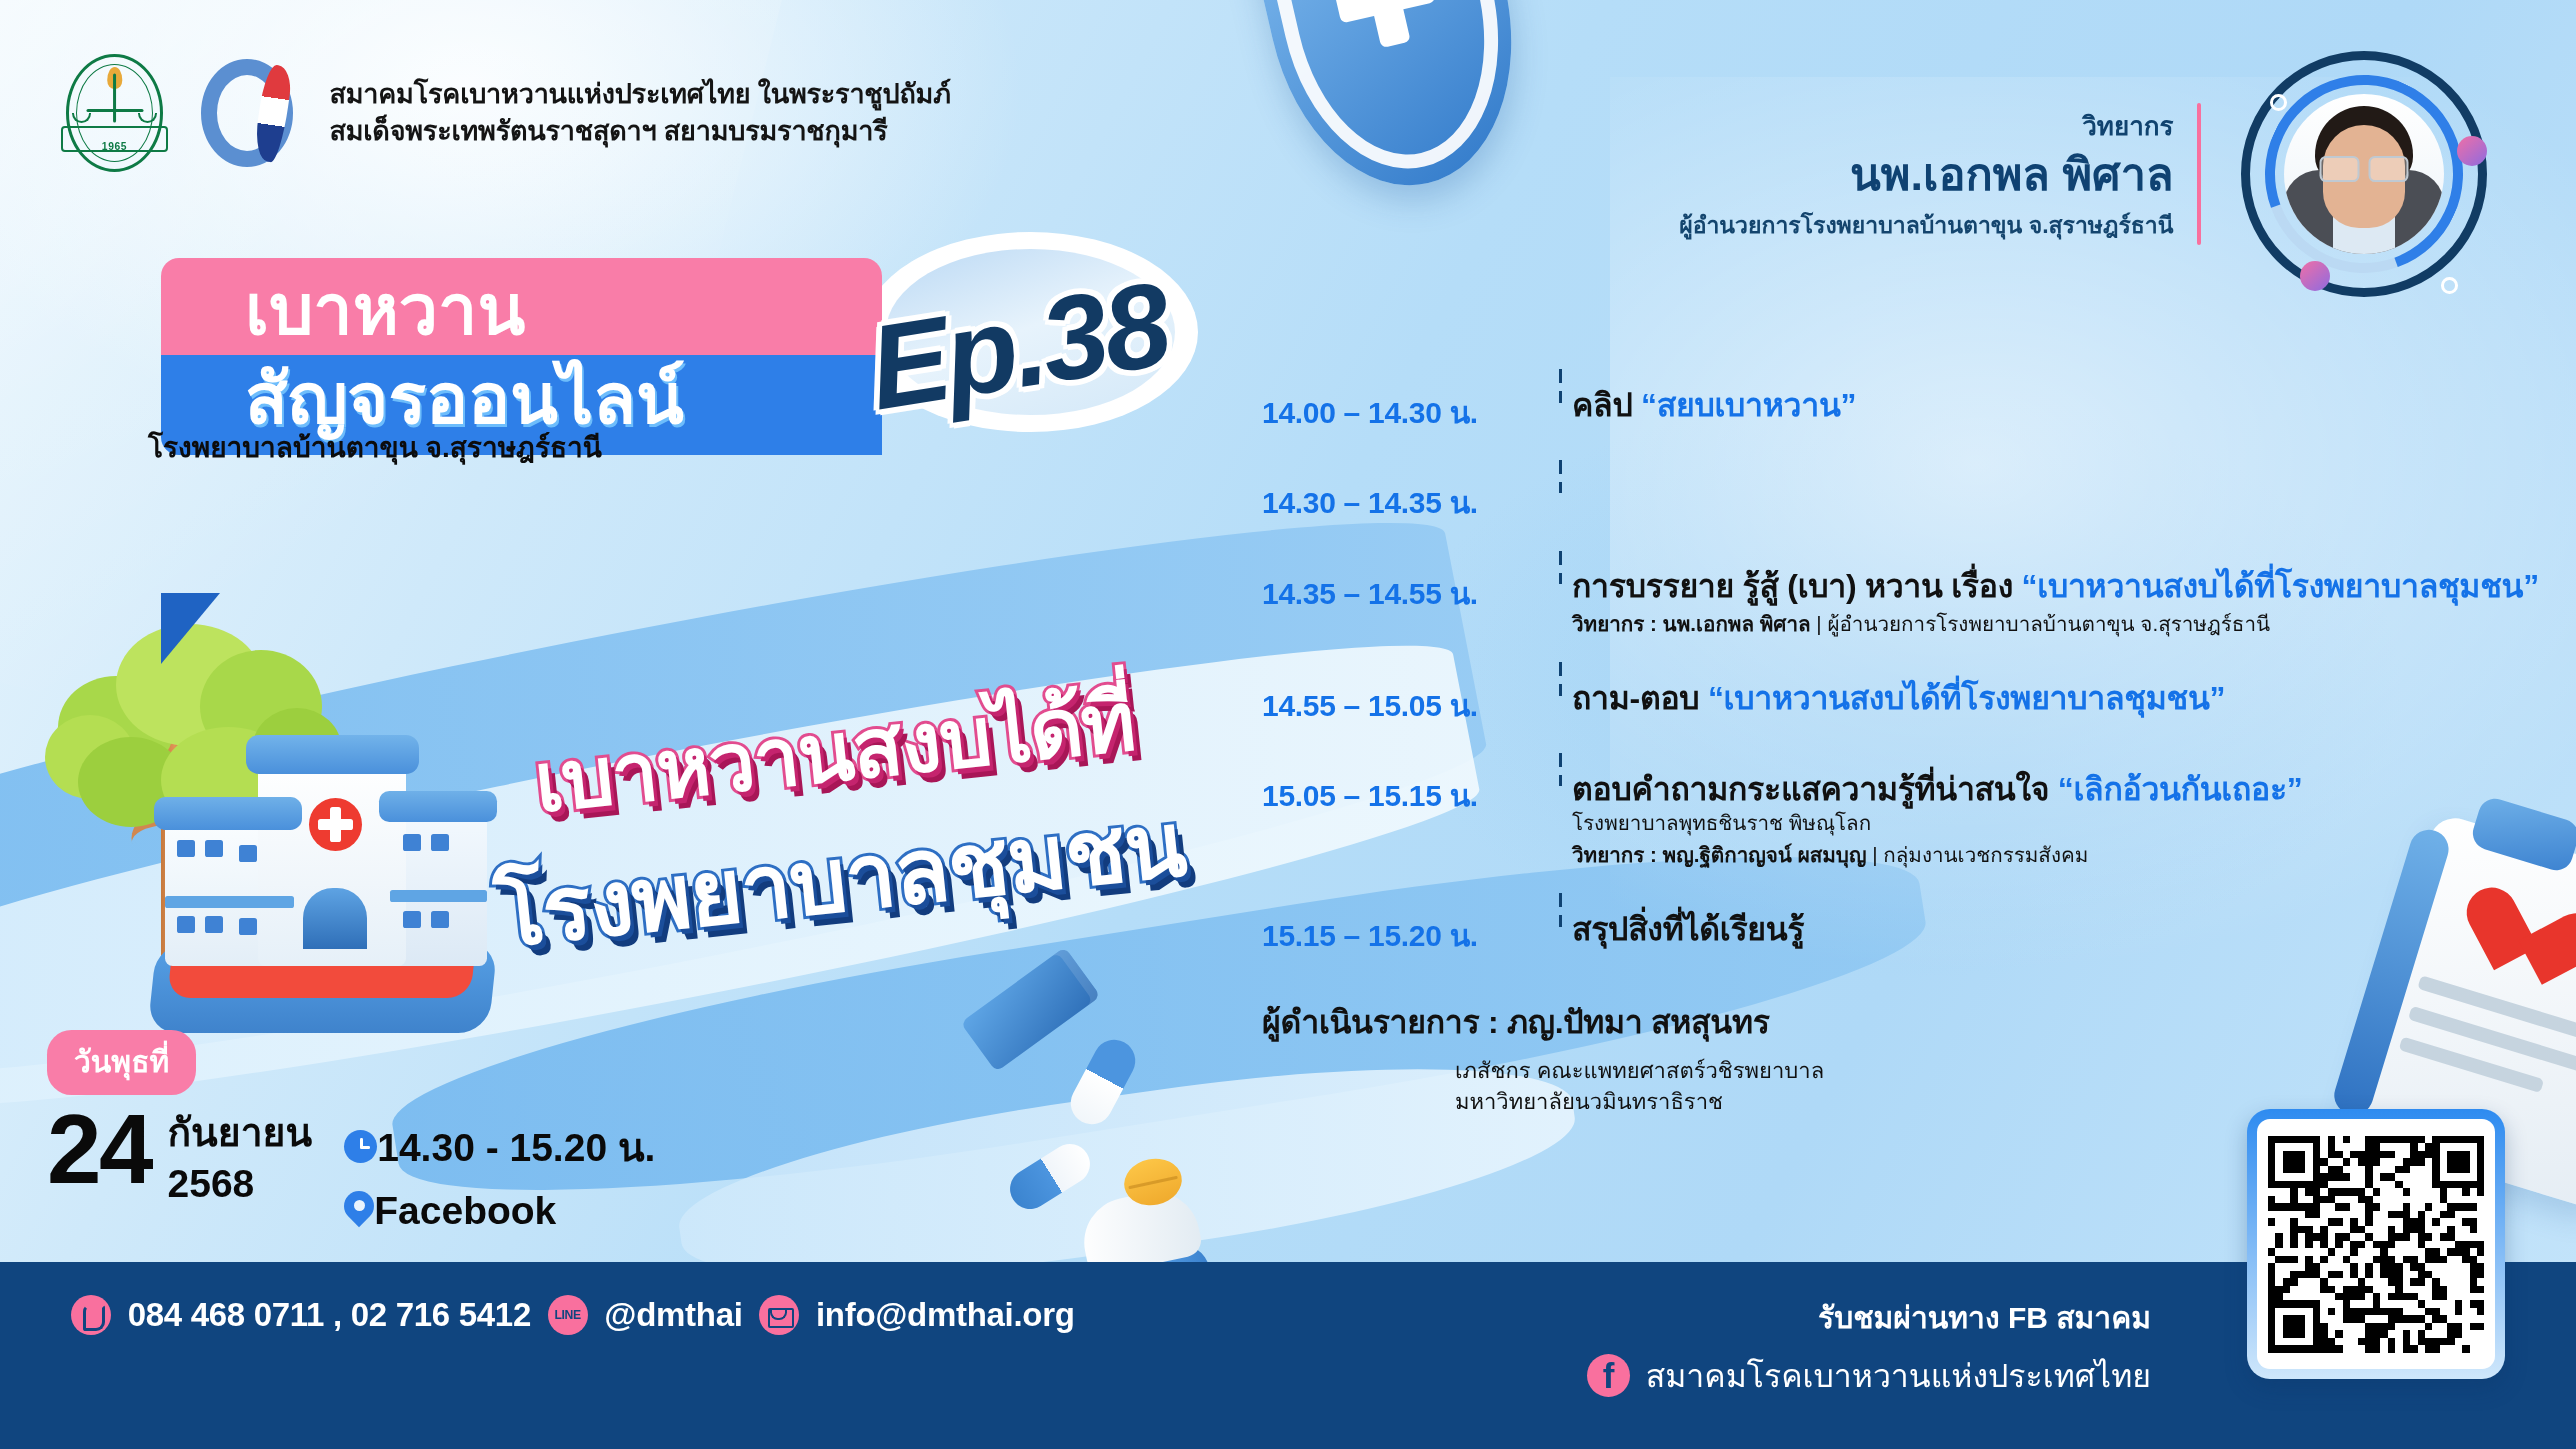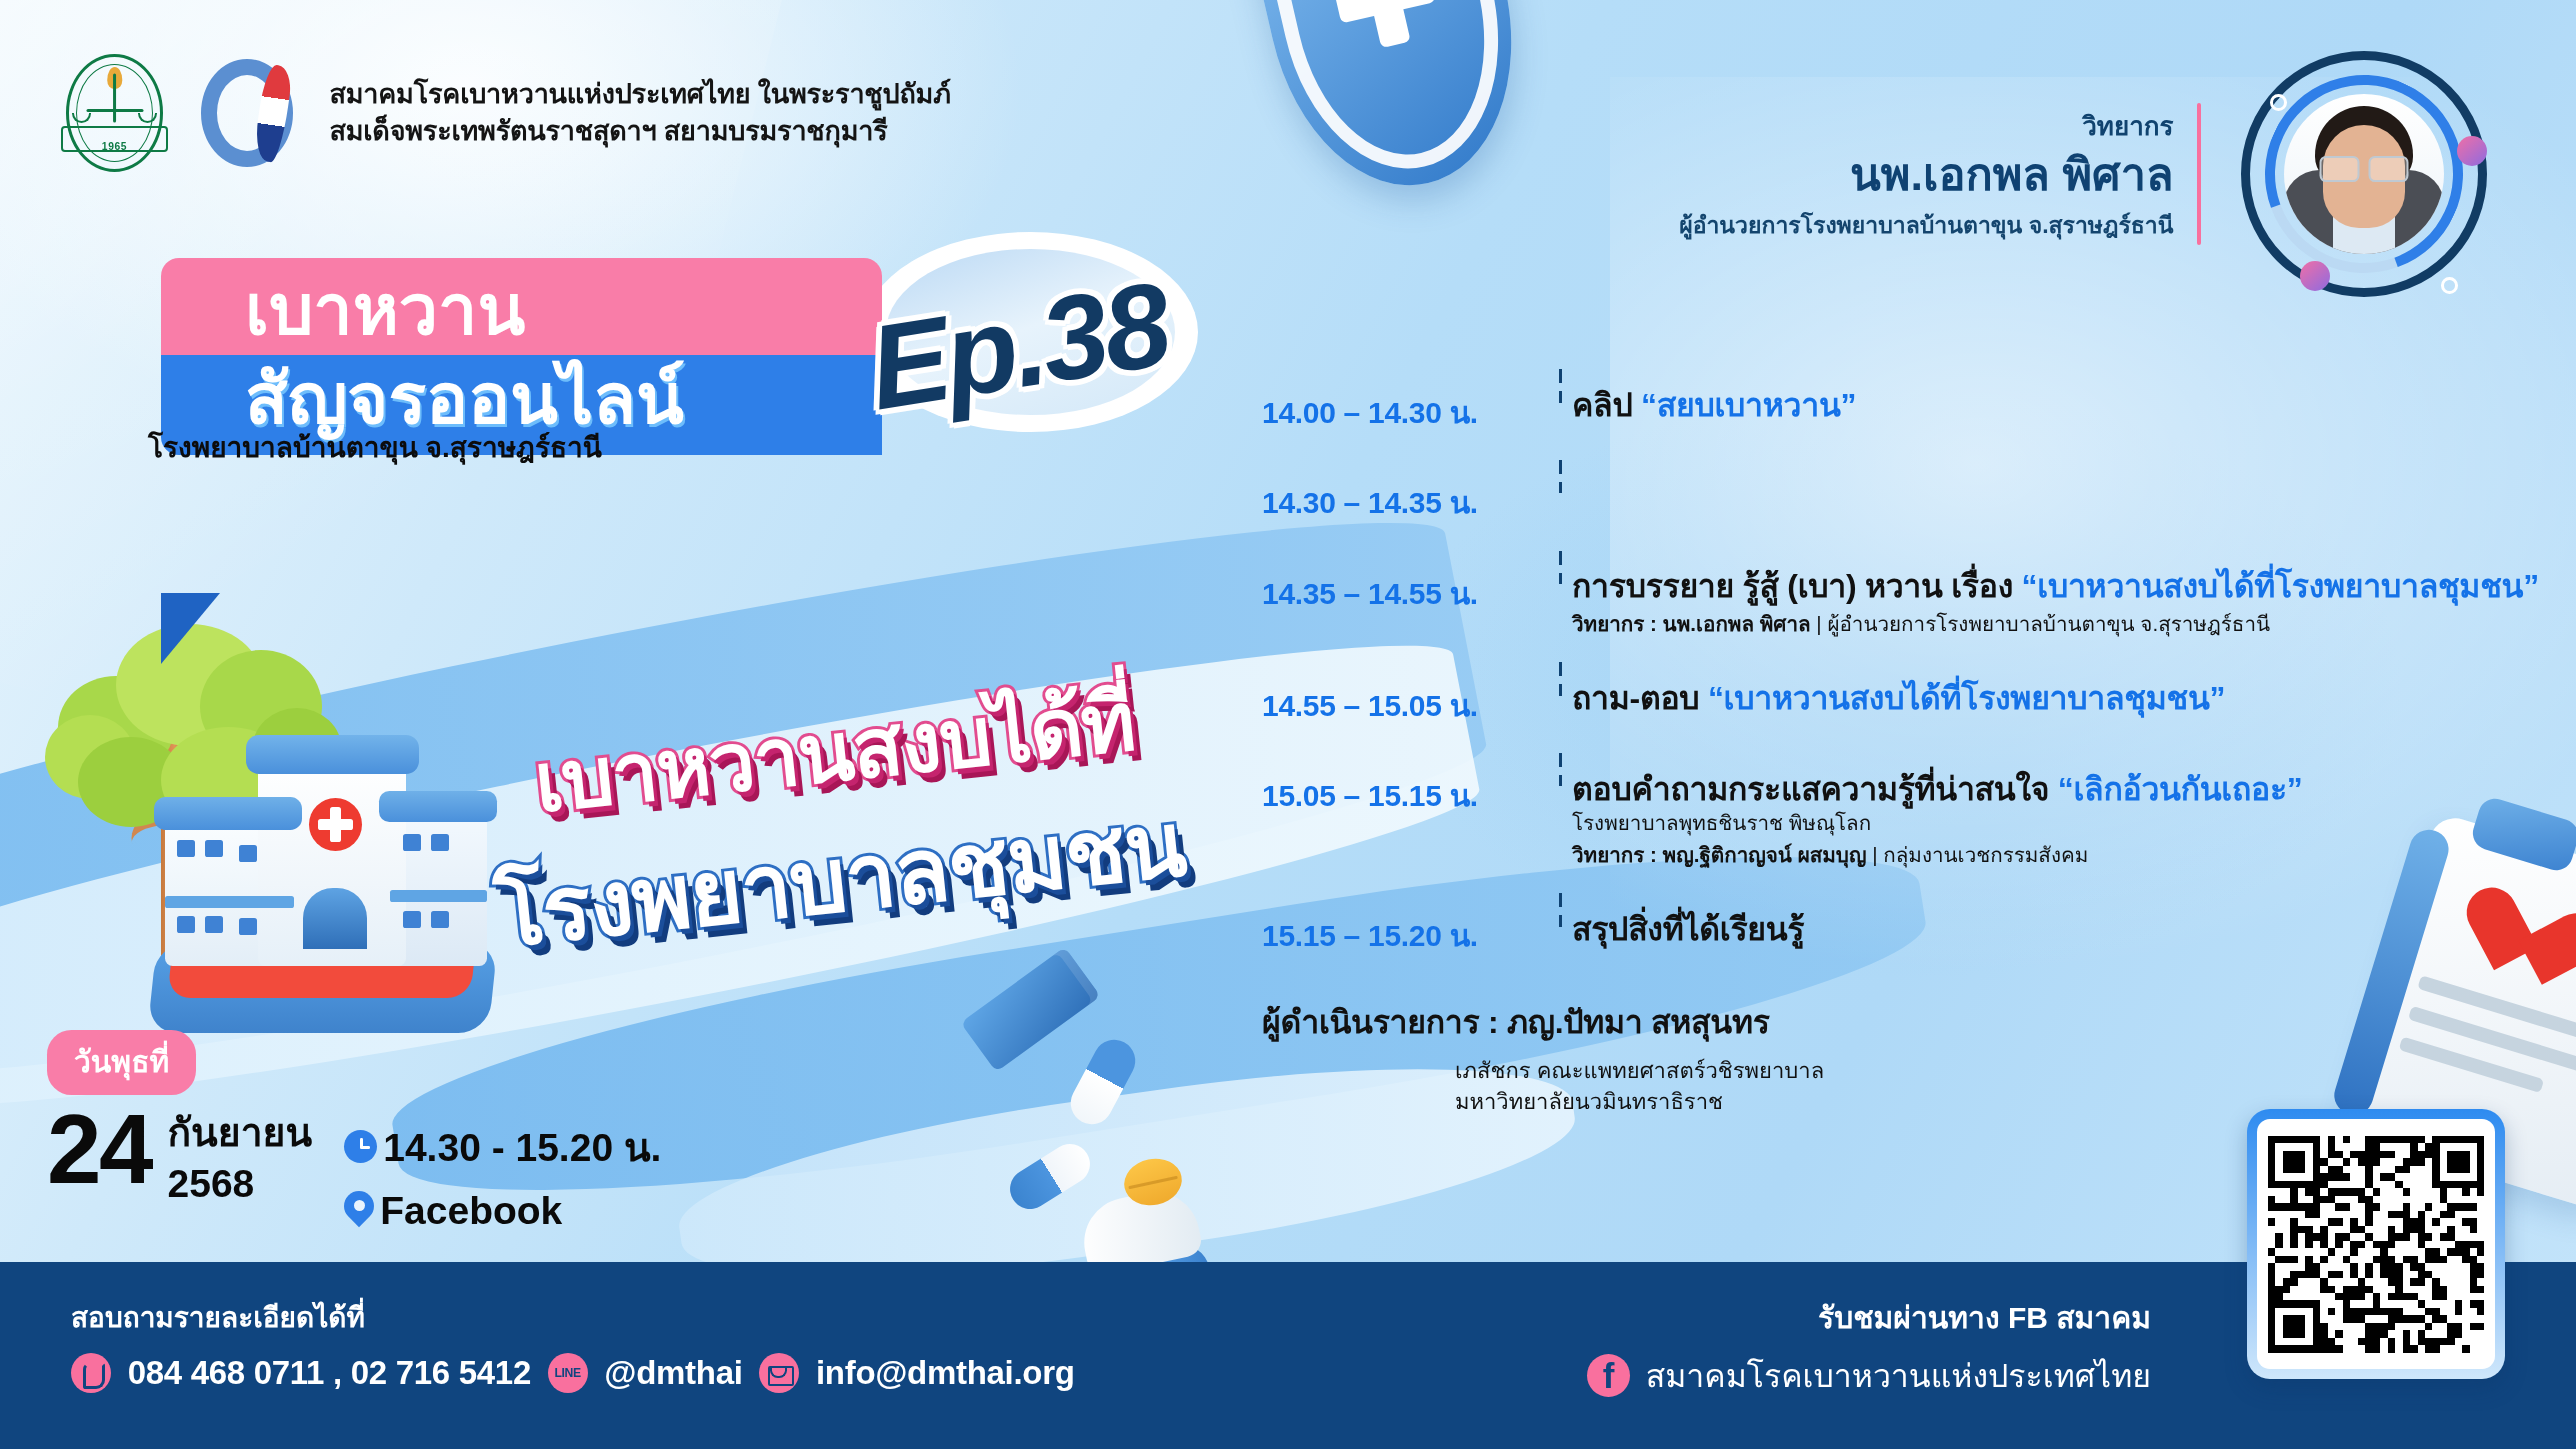--- a/index.html
+++ b/index.html
@@ -294,21 +294,21 @@
   
   .datebox{ position:absolute; left:47px; top:1030px; z-index:30;}
   .daychip{ display:inline-block; background:#F97DA8; color:#fff; border-radius:24.5px;
     padding:7.7px 27px 10.3px; font-size:30px; font-weight:700;}
   .daterow{ display:flex; align-items:flex-start; gap:16.7px; margin-top:9px;}
   .bignum{ font-size:98px; font-weight:800; color:#0A0A0A; line-height:.92; letter-spacing:-2.6px;}
   .monthcol{ padding-top:9px;}
   .month{ font-size:39px; font-weight:700; color:#0A0A0A; line-height:1.05;}
   .year{ font-size:39px; font-weight:700; color:#0A0A0A; line-height:1.1; margin-top:9px;}
   .whenwhere{ padding-top:11.6px; margin-left:15.5px;}
-  .ww{ display:flex; align-items:center; gap:6px; margin-bottom:11.6px;}
+  .ww{ display:flex; align-items:center; gap:0; margin-bottom:11.6px;}
   .ic-clock{ width:33px; height:33px; border-radius:50%; background:#2E7FE8; position:relative; flex:0 0 33px;}
   .ic-clock:before{ content:""; position:absolute; left:16px; top:7.7px; width:2.6px; height:10.3px; background:#fff; border-radius:1.3px;}
   .ic-clock:after{ content:""; position:absolute; left:16px; top:16px; width:9.7px; height:2.6px; background:#fff; border-radius:1.3px;}
   .ic-pin{ width:30px; height:40px; flex:0 0 30px; position:relative;}
   .ic-pin:before{ content:""; position:absolute; left:0; top:0; width:30px; height:30px;
     background:#2E7FE8; border-radius:50% 50% 50% 0; transform:rotate(-45deg);}
   .ic-pin:after{ content:""; position:absolute; left:9.7px; top:9px; width:11px; height:11px;
     background:#EAF4FD; border-radius:50%;}
   .wwtext{ font-size:39px; font-weight:700; color:#0A0A0A;}
 
@@ -558,21 +558,20 @@
         <div class="ww">
           <div class="ic-pin"></div>
           <div class="wwtext">Facebook</div>
         </div>
       </div>
     </div>
   </div>
 
   <div class="footer">
     <div class="f-left">
-      <div class="f-head">สอบถามรายละเอียดได้ที่</div>
       <div class="f-row">
         <div class="fchip fphone"></div>
         <div class="ftext">084 468 0711 , 02 716 5412</div>
         <div class="fchip line">LINE</div>
         <div class="ftext">@dmthai</div>
         <div class="fchip fmail"></div>
         <div class="ftext">info@dmthai.org</div>
       </div>
     </div>
     <div class="f-right">

